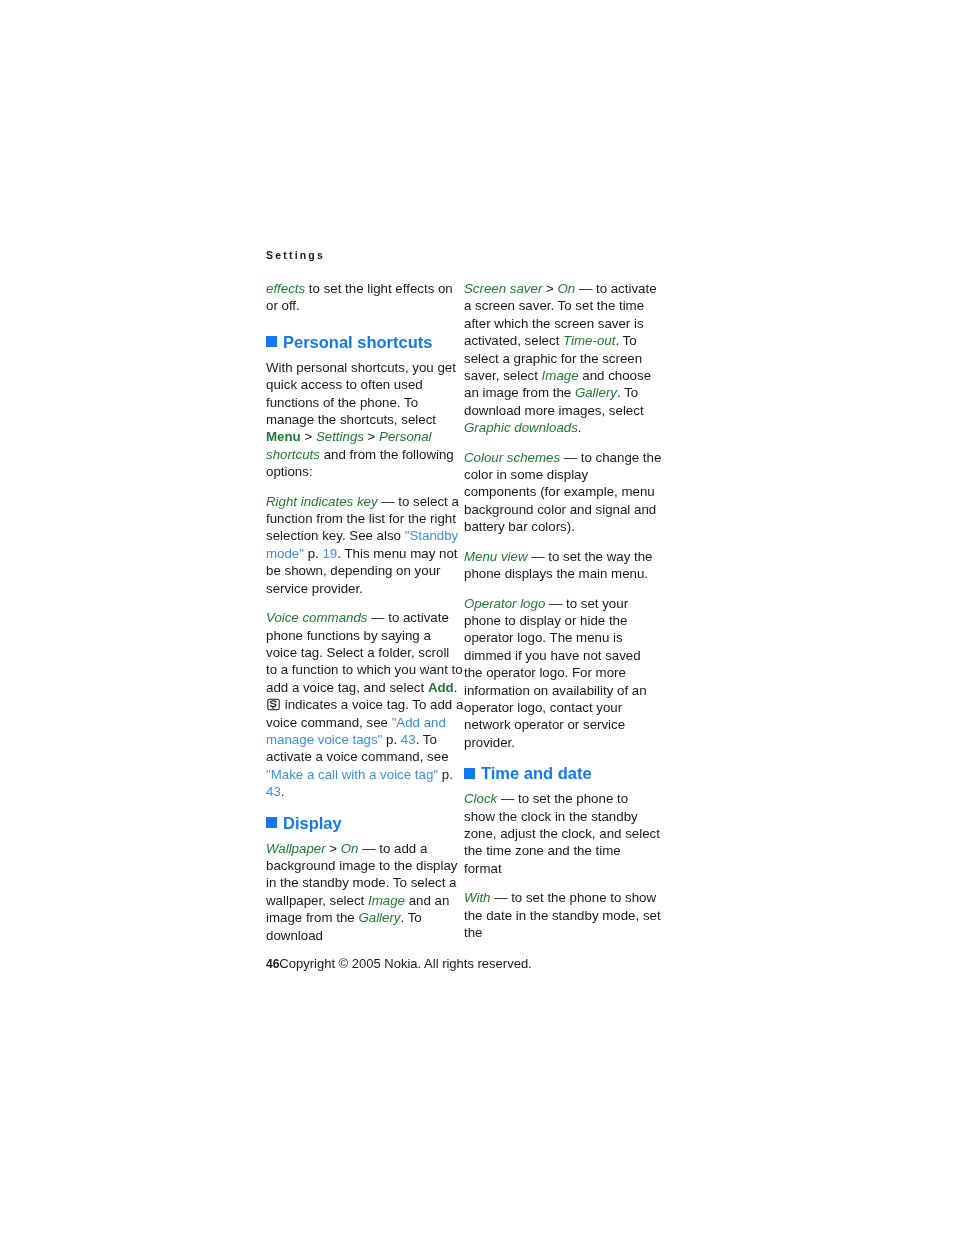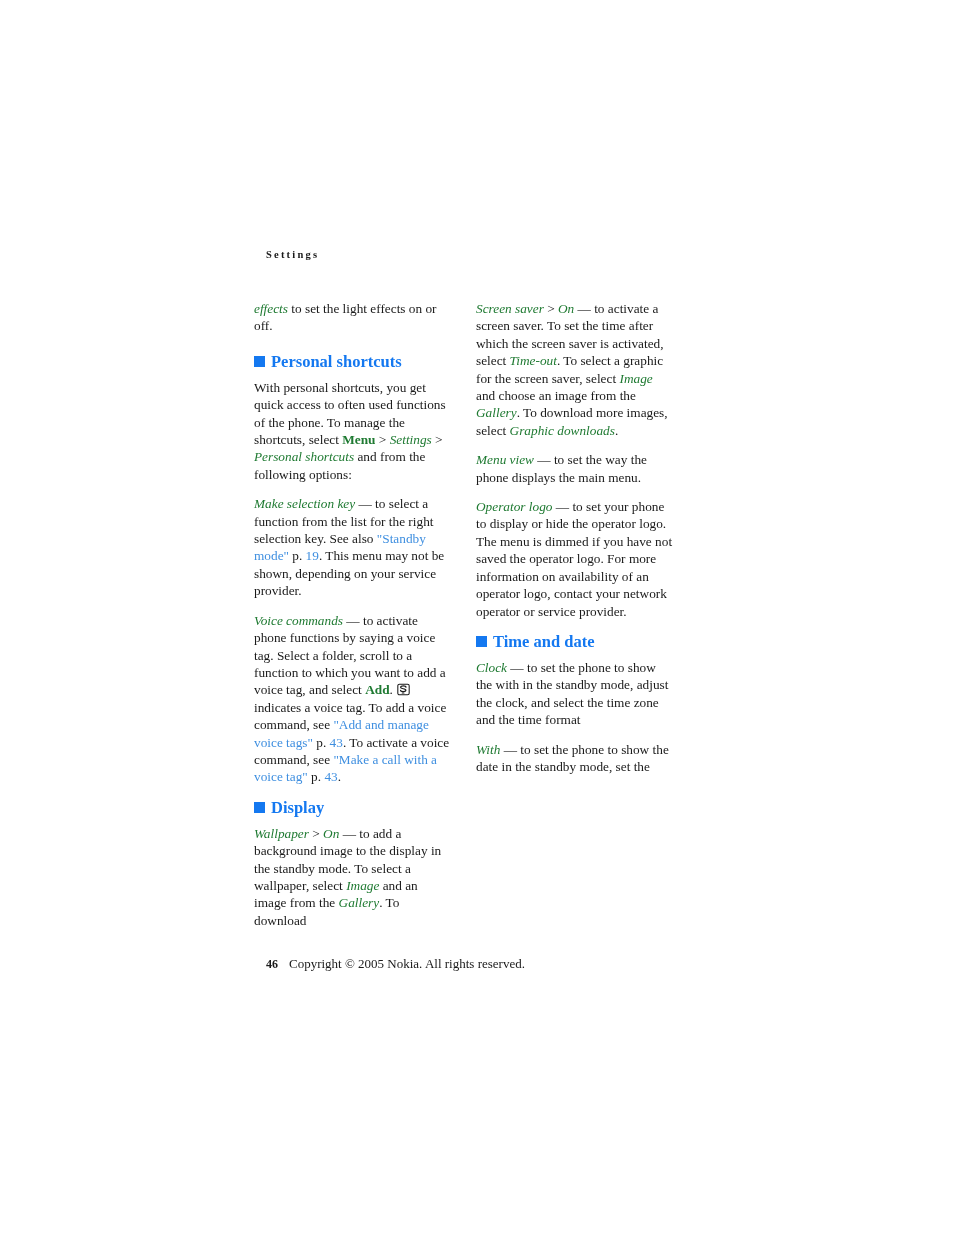--- a/index.html
+++ b/index.html
@@ -14,39 +14,36 @@
     color: #1a1a1a;
     position: relative;
     overflow: hidden;
   }
   .page {
     position: absolute;
     left: 0;
     top: 0;
     width: 954px;
     height: 1235px;
-    font-family: Liberation Serif, serif;
   }
   .running-head {
     position: absolute;
     left: 266px;
     top: 249px;
     font-size: 10.5px;
     letter-spacing: 2.2px;
     font-weight: 600;
     color: #1a1a1a;
   }
   .columns {
     position: absolute;
-    left: 254px;
+    left: 266px;
     top: 280px;
     width: 420px;
     display: flex;
-    gap: 24px;
-    margin-top: 20px;
   }
   .col {
     width: 198px;
   }
   .col p {
     margin: 0 0 12px 0;
     font-size: 13.3px;
     line-height: 17.4px;
     color: #1a1a1a;
     text-align: left;
@@ -99,21 +96,20 @@
   .footer {
     position: absolute;
     left: 266px;
     top: 957px;
     font-size: 11.5px;
     line-height: 14px;
     color: #1a1a1a;
   }
   .footer .pg {
     font-weight: bold;
-    margin-right: 11px;
     font-size: 12px;
   }
   .footer .cp {
     font-size: 13px;
   }
 </style>
 </head>
 <body>
 
 <div class="page">
@@ -126,21 +122,21 @@
 
       <p><span class="menu-item">effects</span><span> to set the light effects on or off.</span></p>
 
       <h2 class="section first">
         <span class="sqbullet"></span>
         <span>Personal shortcuts</span>
       </h2>
 
       <p><span>With personal shortcuts, you get quick access to often used functions of the phone. To manage the shortcuts, select </span><span class="menu-bold">Menu</span><span> &gt; </span><span class="menu-item">Settings</span><span> &gt; </span><span class="menu-item">Personal shortcuts</span><span> and from the following options:</span></p>
 
-      <p><span class="menu-item">Make selection key</span><span> — to select a function from the list for the right selection key. See also </span><span class="xref">"Standby mode"</span><span> p. </span><span class="pagenum-ref">19</span><span>. This menu may not be shown, depending on your service provider.</span></p>
+      <p><span class="menu-item">Right indicates key</span><span> — to select a function from the list for the right selection key. See also </span><span class="xref">"Standby mode"</span><span> p. </span><span class="pagenum-ref">19</span><span>. This menu may not be shown, depending on your service provider.</span></p>
 
       <p><span class="menu-item">Voice commands</span><span> — to activate phone functions by saying a voice tag. Select a folder, scroll to a function to which you want to add a voice tag, and select </span><span class="menu-bold">Add</span><span>. </span><span class="voice-icon"><svg width="13" height="13" viewBox="0 0 16 16">
               <rect x="1" y="1.5" width="14" height="13" rx="2" fill="none" stroke="#1a1a1a" stroke-width="1.3"></rect>
               <path d="M11 5.2 C11 4.1 9.6 3.6 7.8 3.6 C5.6 3.6 4.4 4.3 4.4 5.3 C4.4 6.3 5.6 6.8 7.6 7.1 C9.6 7.4 10.9 7.9 10.9 8.9 C10.9 9.9 9.6 10.6 7.5 10.6 C5.7 10.6 4.4 10.1 4.4 9.0" fill="none" stroke="#1a1a1a" stroke-width="1.5" stroke-linecap="round"></path>
               <path d="M6.4 12.3 L8.6 12.3" stroke="#1a1a1a" stroke-width="1.3" stroke-linecap="round"></path>
             </svg></span><span> indicates a voice tag. To add a voice command, see </span><span class="xref">"Add and manage voice tags"</span><span> p. </span><span class="pagenum-ref">43</span><span>. To activate a voice command, see </span><span class="xref">"Make a call with a voice tag"</span><span> p. </span><span class="pagenum-ref">43</span><span>.</span></p>
 
       <h2 class="section">
         <span class="sqbullet"></span>
         <span>Display</span>
@@ -149,32 +145,33 @@
 
       <p><span class="menu-item">Wallpaper</span><span> &gt; </span><span class="menu-item">On</span><span> — to add a background image to the display in the standby mode. To select a wallpaper, select </span><span class="menu-item">Image</span><span> and an image from the </span><span class="menu-item">Gallery</span><span>. To download</span></p>
 
     </div>
 
     <div class="col">
 
 
       <p><span class="menu-item">Screen saver</span><span> &gt; </span><span class="menu-item">On</span><span> — to activate a screen saver. To set the time after which the screen saver is activated, select </span><span class="menu-item">Time-out</span><span>. To select a graphic for the screen saver, select </span><span class="menu-item">Image</span><span> and choose an image from the </span><span class="menu-item">Gallery</span><span>. To download more images, select </span><span class="menu-item">Graphic downloads</span><span>.</span></p>
 
+      <p><span class="menu-item">Colour schemes</span><span> — to change the color in some display components (for example, menu background color and signal and battery bar colors).</span></p>
 
       <p><span class="menu-item">Menu view</span><span> — to set the way the phone displays the main menu.</span></p>
 
       <p><span class="menu-item">Operator logo</span><span> — to set your phone to display or hide the operator logo. The menu is dimmed if you have not saved the operator logo. For more information on availability of an operator logo, contact your network operator or service provider.</span></p>
 
       <h2 class="section">
         <span class="sqbullet"></span>
         <span>Time and date</span>
       </h2>
 
 
-      <p><span class="menu-item">Clock</span><span> — to set the phone to show the with in the standby mode, adjust the clock, and select the time zone and the time format</span></p>
+      <p><span class="menu-item">Clock</span><span> — to set the phone to show the clock in the standby zone, adjust the clock, and select the time zone and the time format</span></p>
 
       <p><span class="menu-item">With</span><span> — to set the phone to show the date in the standby mode, set the</span></p>
 
     </div>
 
   </div>
 
   <div class="footer">
     <span class="pg">46</span><span class="cp">Copyright © 2005 Nokia. All rights reserved.</span>
   </div>

